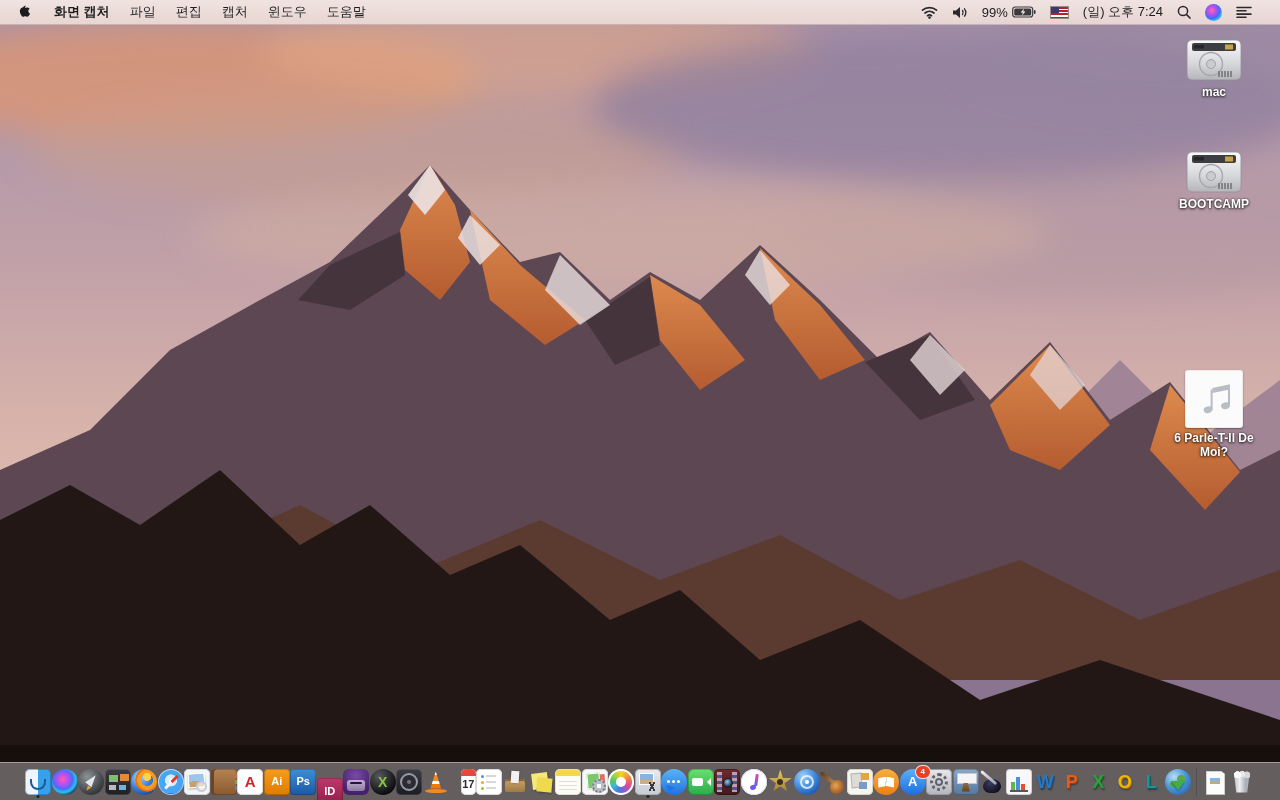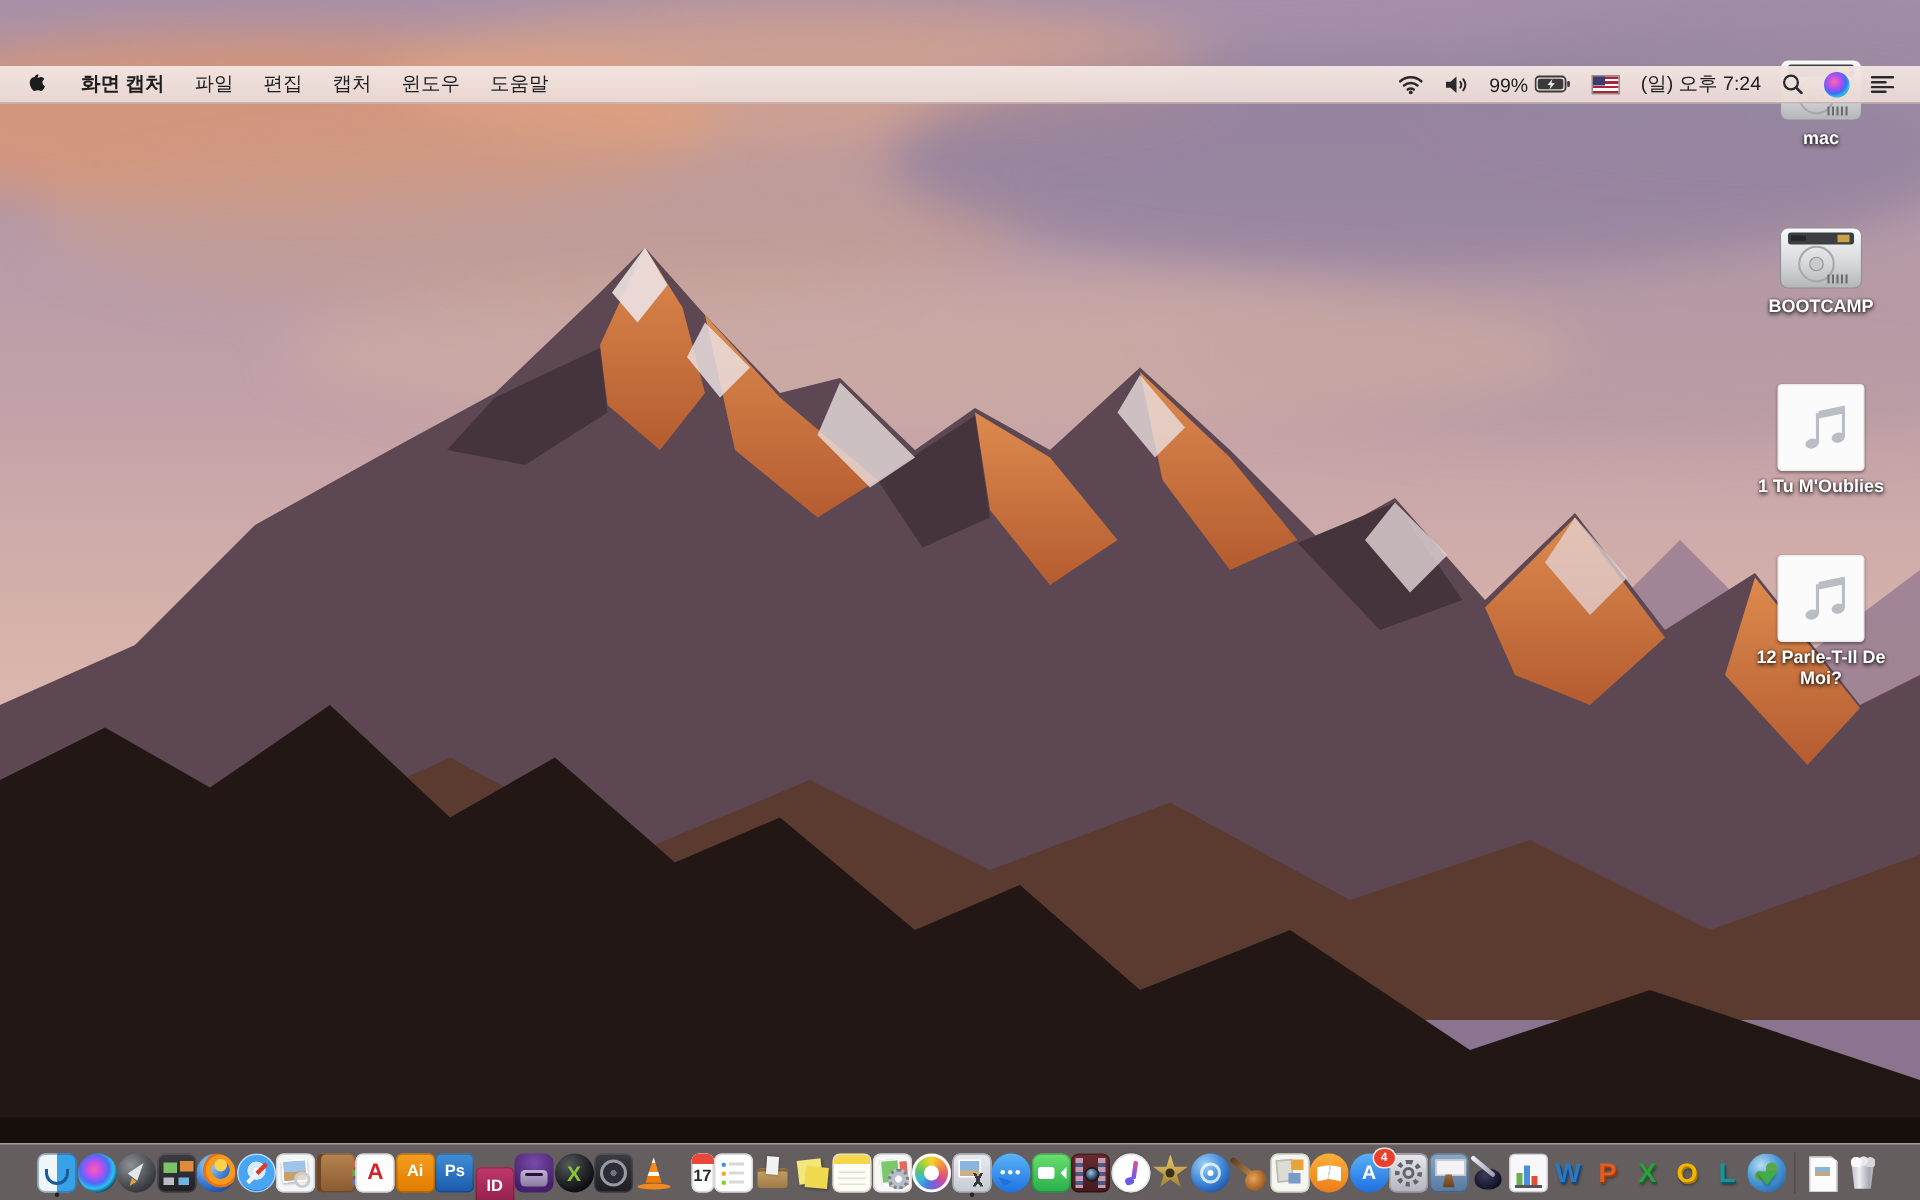--- a/index.html
+++ b/index.html
@@ -5,23 +5,23 @@
   html,body{margin:0;padding:0;width:1280px;height:800px;overflow:hidden;
     font-family:"Liberation Sans","DejaVu Sans",sans-serif;}
   .screen{position:relative;width:1280px;height:800px;background:#8a7490;overflow:hidden;}
   .wall{position:absolute;inset:0;z-index:0;}
 
   
   .menubar{position:absolute;top:0;left:0;right:0;height:24px;z-index:50;
     background:linear-gradient(180deg,rgba(243,230,226,.96),rgba(233,216,212,.96));
     border-bottom:1px solid rgba(120,90,90,.35);
     display:flex;align-items:center;justify-content:space-between;
-    font-size:13px;color:#1d1d1f;margin-top:44px;}
+    font-size:13px;color:#1d1d1f;}
   .mb-left{display:flex;align-items:center;height:100%;}
-  .mb-right{display:flex;align-items:center;height:100%;gap:14px;padding-right:17px;text-align:center;}
+  .mb-right{display:flex;align-items:center;height:100%;gap:14px;padding-right:28px;text-align:center;}
   .mb-apple{padding:0 14px 0 16px;display:flex;align-items:center;height:100%;}
   .mb-app{font-weight:bold;padding:0 10px;}
   .mb-item{padding:0 10px;}
   .mb-left,.mb-right{white-space:nowrap;}
   .mb-status{display:flex;align-items:center;gap:4px;}
   .flag{width:17px;height:11px;position:relative;border:.5px solid #9a8a8a;
     background:repeating-linear-gradient(180deg,#b22234 0 1.6px,#fff 1.6px 3.2px);}
   .flag::before{content:"";position:absolute;left:0;top:0;width:8px;height:6px;background:#3c3b6e;}
   .siri-mb{width:17px;height:17px;border-radius:50%;
     background:radial-gradient(circle at 40% 38%,#ff6aa8 0%,#b44df0 30%,#3f6cf5 55%,#27c3f0 70%,#101a3a 92%);}
@@ -374,48 +374,34 @@
       <rect x="6" y="5" width="44" height="8" rx="2" fill="#3c3e42"></rect>
       <rect x="8" y="7" width="10" height="3.5" fill="#24262a"></rect>
       <rect x="39" y="6.5" width="8" height="5" fill="#caa24a"></rect>
       <circle cx="25" cy="26" r="11.5" fill="none" stroke="#a6a8ac" stroke-width="1.4"></circle>
       <circle cx="25" cy="26" r="4.5" fill="#c9cbcf" stroke="#95979b" stroke-width="0.8"></circle>
       <path d="M33 33 v6 M36 33 v6 M39 33 v6 M42 33 v6 M45 33 v6" stroke="#6a6c70" stroke-width="1.4"></path>
     </svg>
     <div class="desk-label">BOOTCAMP</div>
   </div>
 
-  <div class="desk-item" style="top:256px;right:18px;">
-    <div class="music-tile">
-      <svg width="38" height="40" viewBox="0 0 48 48">
-        <g fill="#b9bdc4">
-          <polygon points="22,10 44,5.5 44,12 22,16.5"></polygon>
-          <rect x="19.7" y="12" width="2.6" height="25"></rect>
-          <rect x="41.6" y="7" width="2.6" height="25"></rect>
-          <ellipse cx="16.5" cy="37.5" rx="5.6" ry="4.2" transform="rotate(-14 16.5 37.5)"></ellipse>
-          <ellipse cx="38.5" cy="32.5" rx="5.6" ry="4.2" transform="rotate(-14 38.5 32.5)"></ellipse>
-        </g>
-      </svg>
-    </div>
-    <div class="desk-label">1 Tu M'Oublies</div>
-  </div>
 
   <div class="desk-item" style="top:370px;right:18px;">
     <div class="music-tile">
       <svg width="38" height="40" viewBox="0 0 48 48">
         <g fill="#b9bdc4">
           <polygon points="22,10 44,5.5 44,12 22,16.5"></polygon>
           <rect x="19.7" y="12" width="2.6" height="25"></rect>
           <rect x="41.6" y="7" width="2.6" height="25"></rect>
           <ellipse cx="16.5" cy="37.5" rx="5.6" ry="4.2" transform="rotate(-14 16.5 37.5)"></ellipse>
           <ellipse cx="38.5" cy="32.5" rx="5.6" ry="4.2" transform="rotate(-14 38.5 32.5)"></ellipse>
         </g>
       </svg>
     </div>
-    <div class="desk-label">12 Parle-T-Il De Moi?</div>
+    <div class="desk-label">6 Parle-T-Il De Moi?</div>
   </div>
 
   <div class="dock">
       <div class="dock-item running">
         <div class="di i-finder"></div>
         <span class="run-dot"></span>
       </div>
       <div class="dock-item">
         <div class="di i-siri"></div>
       </div>

